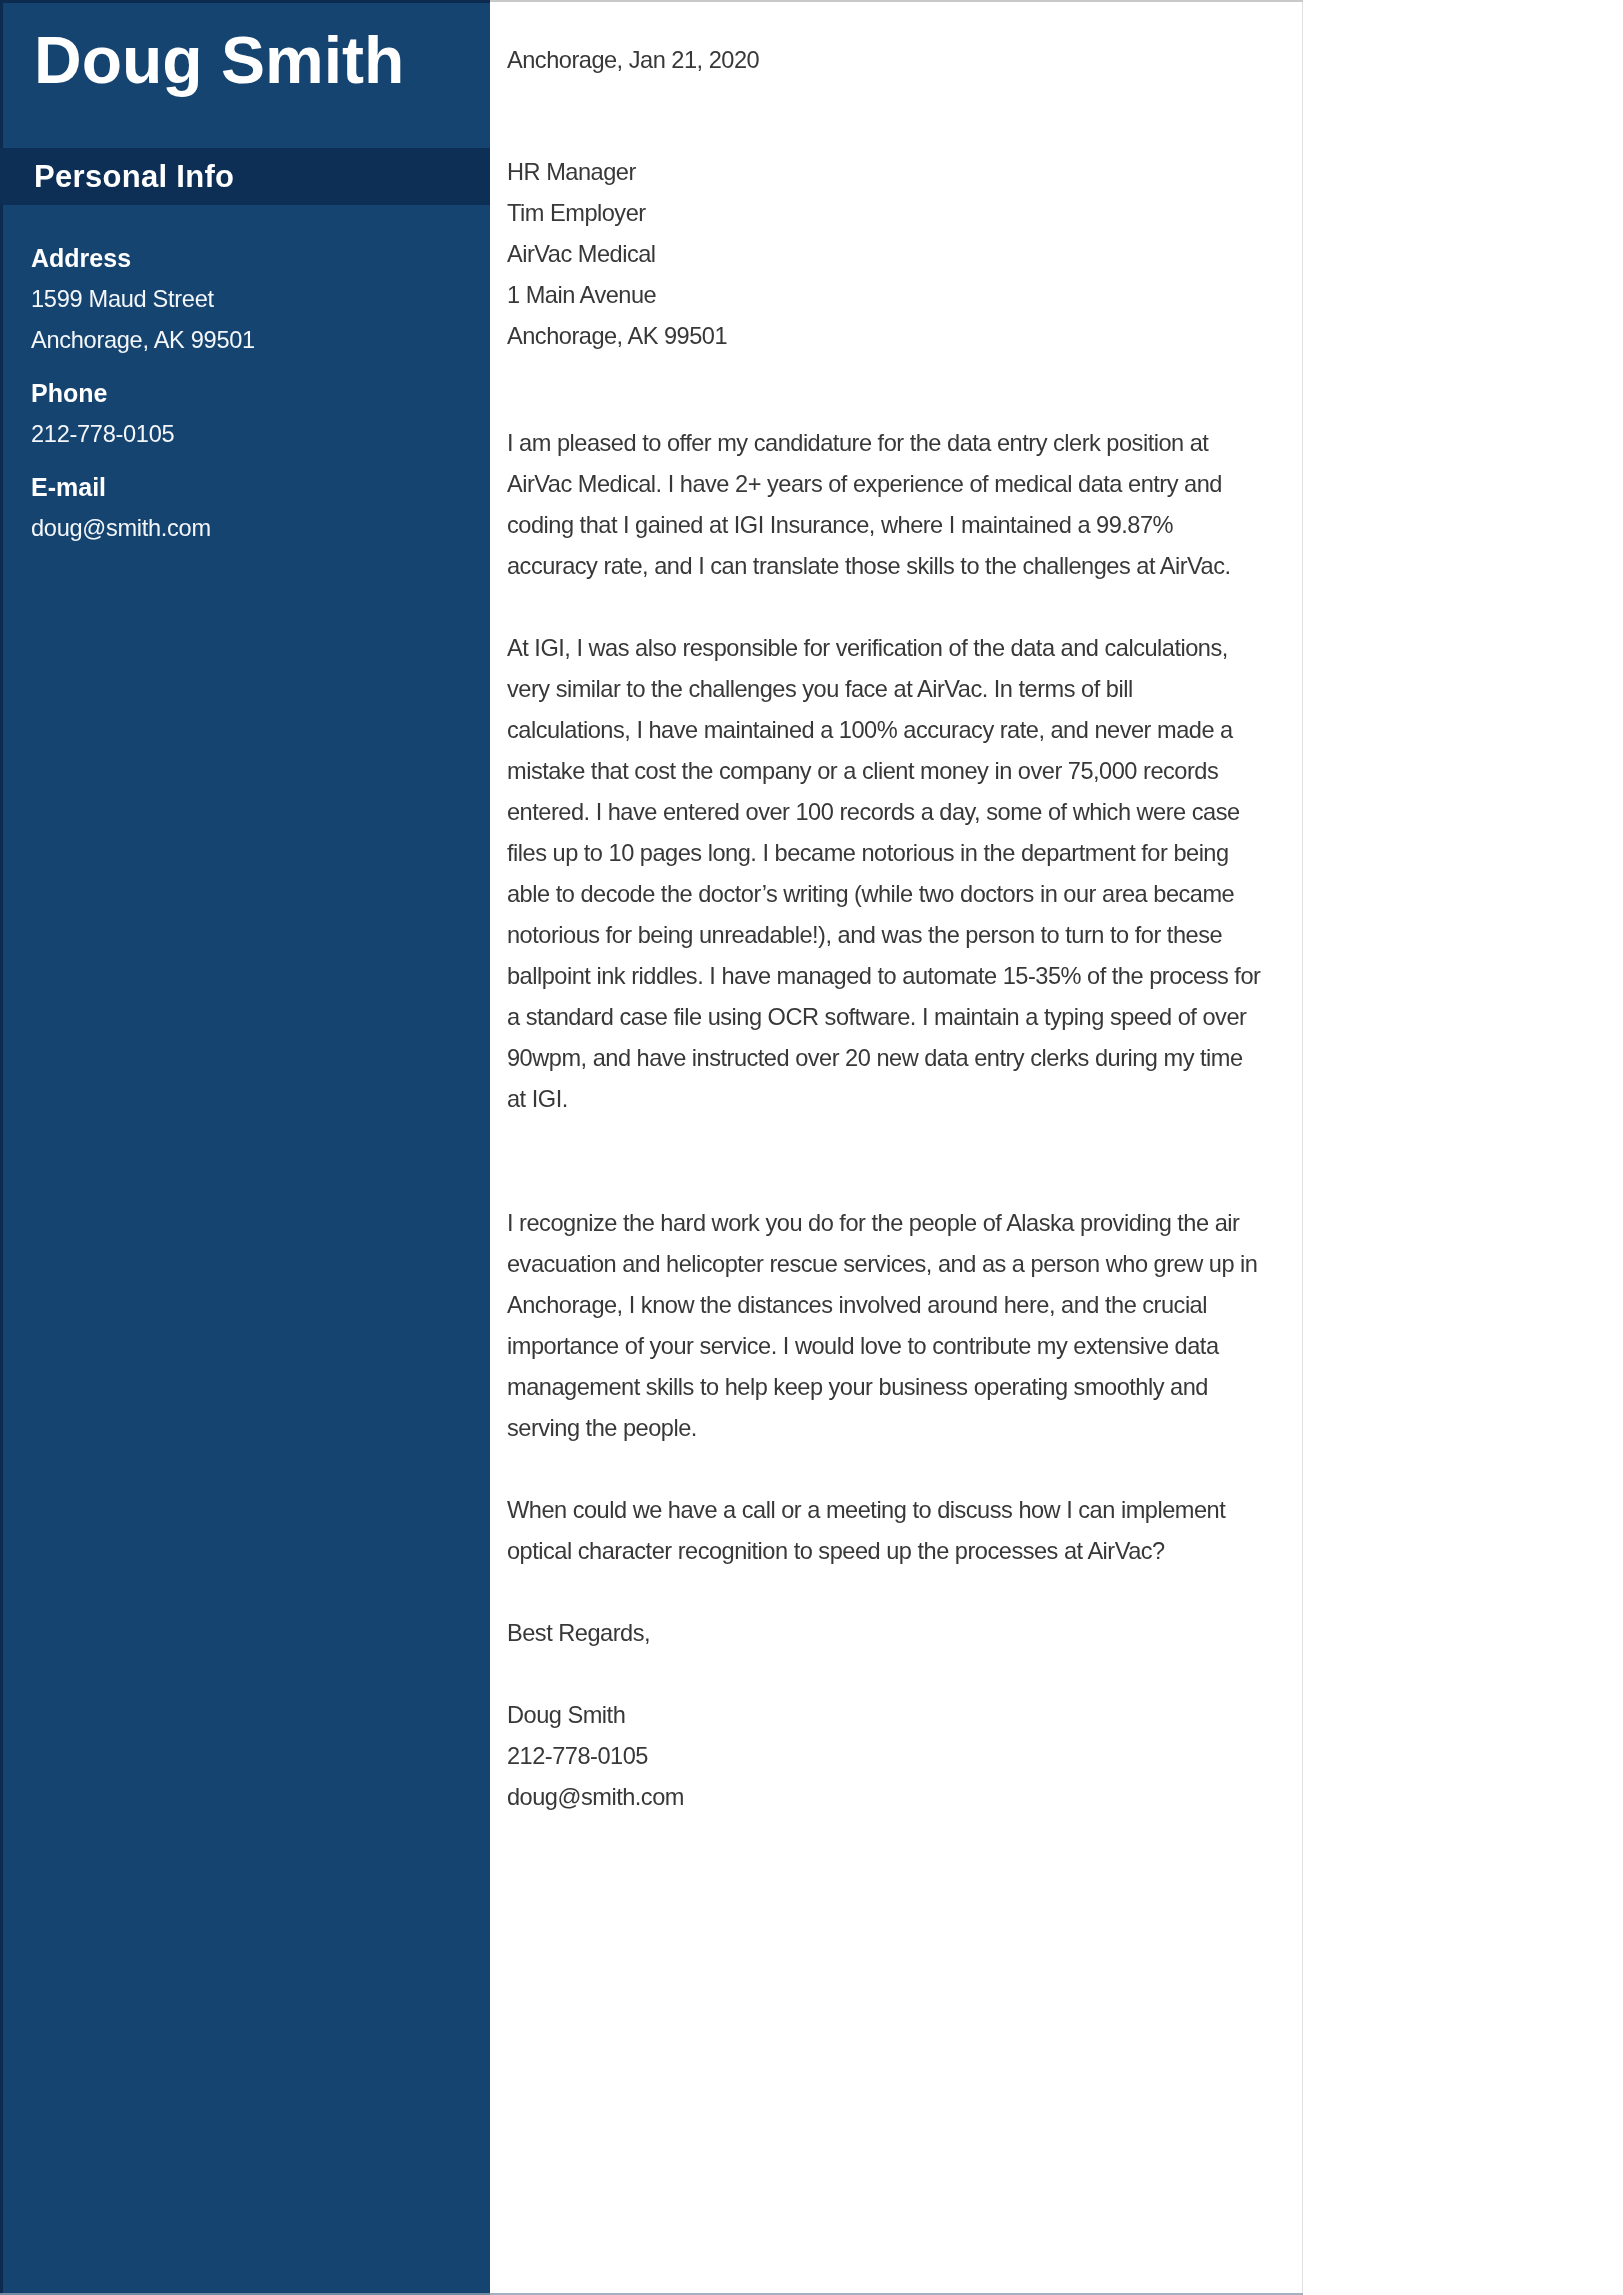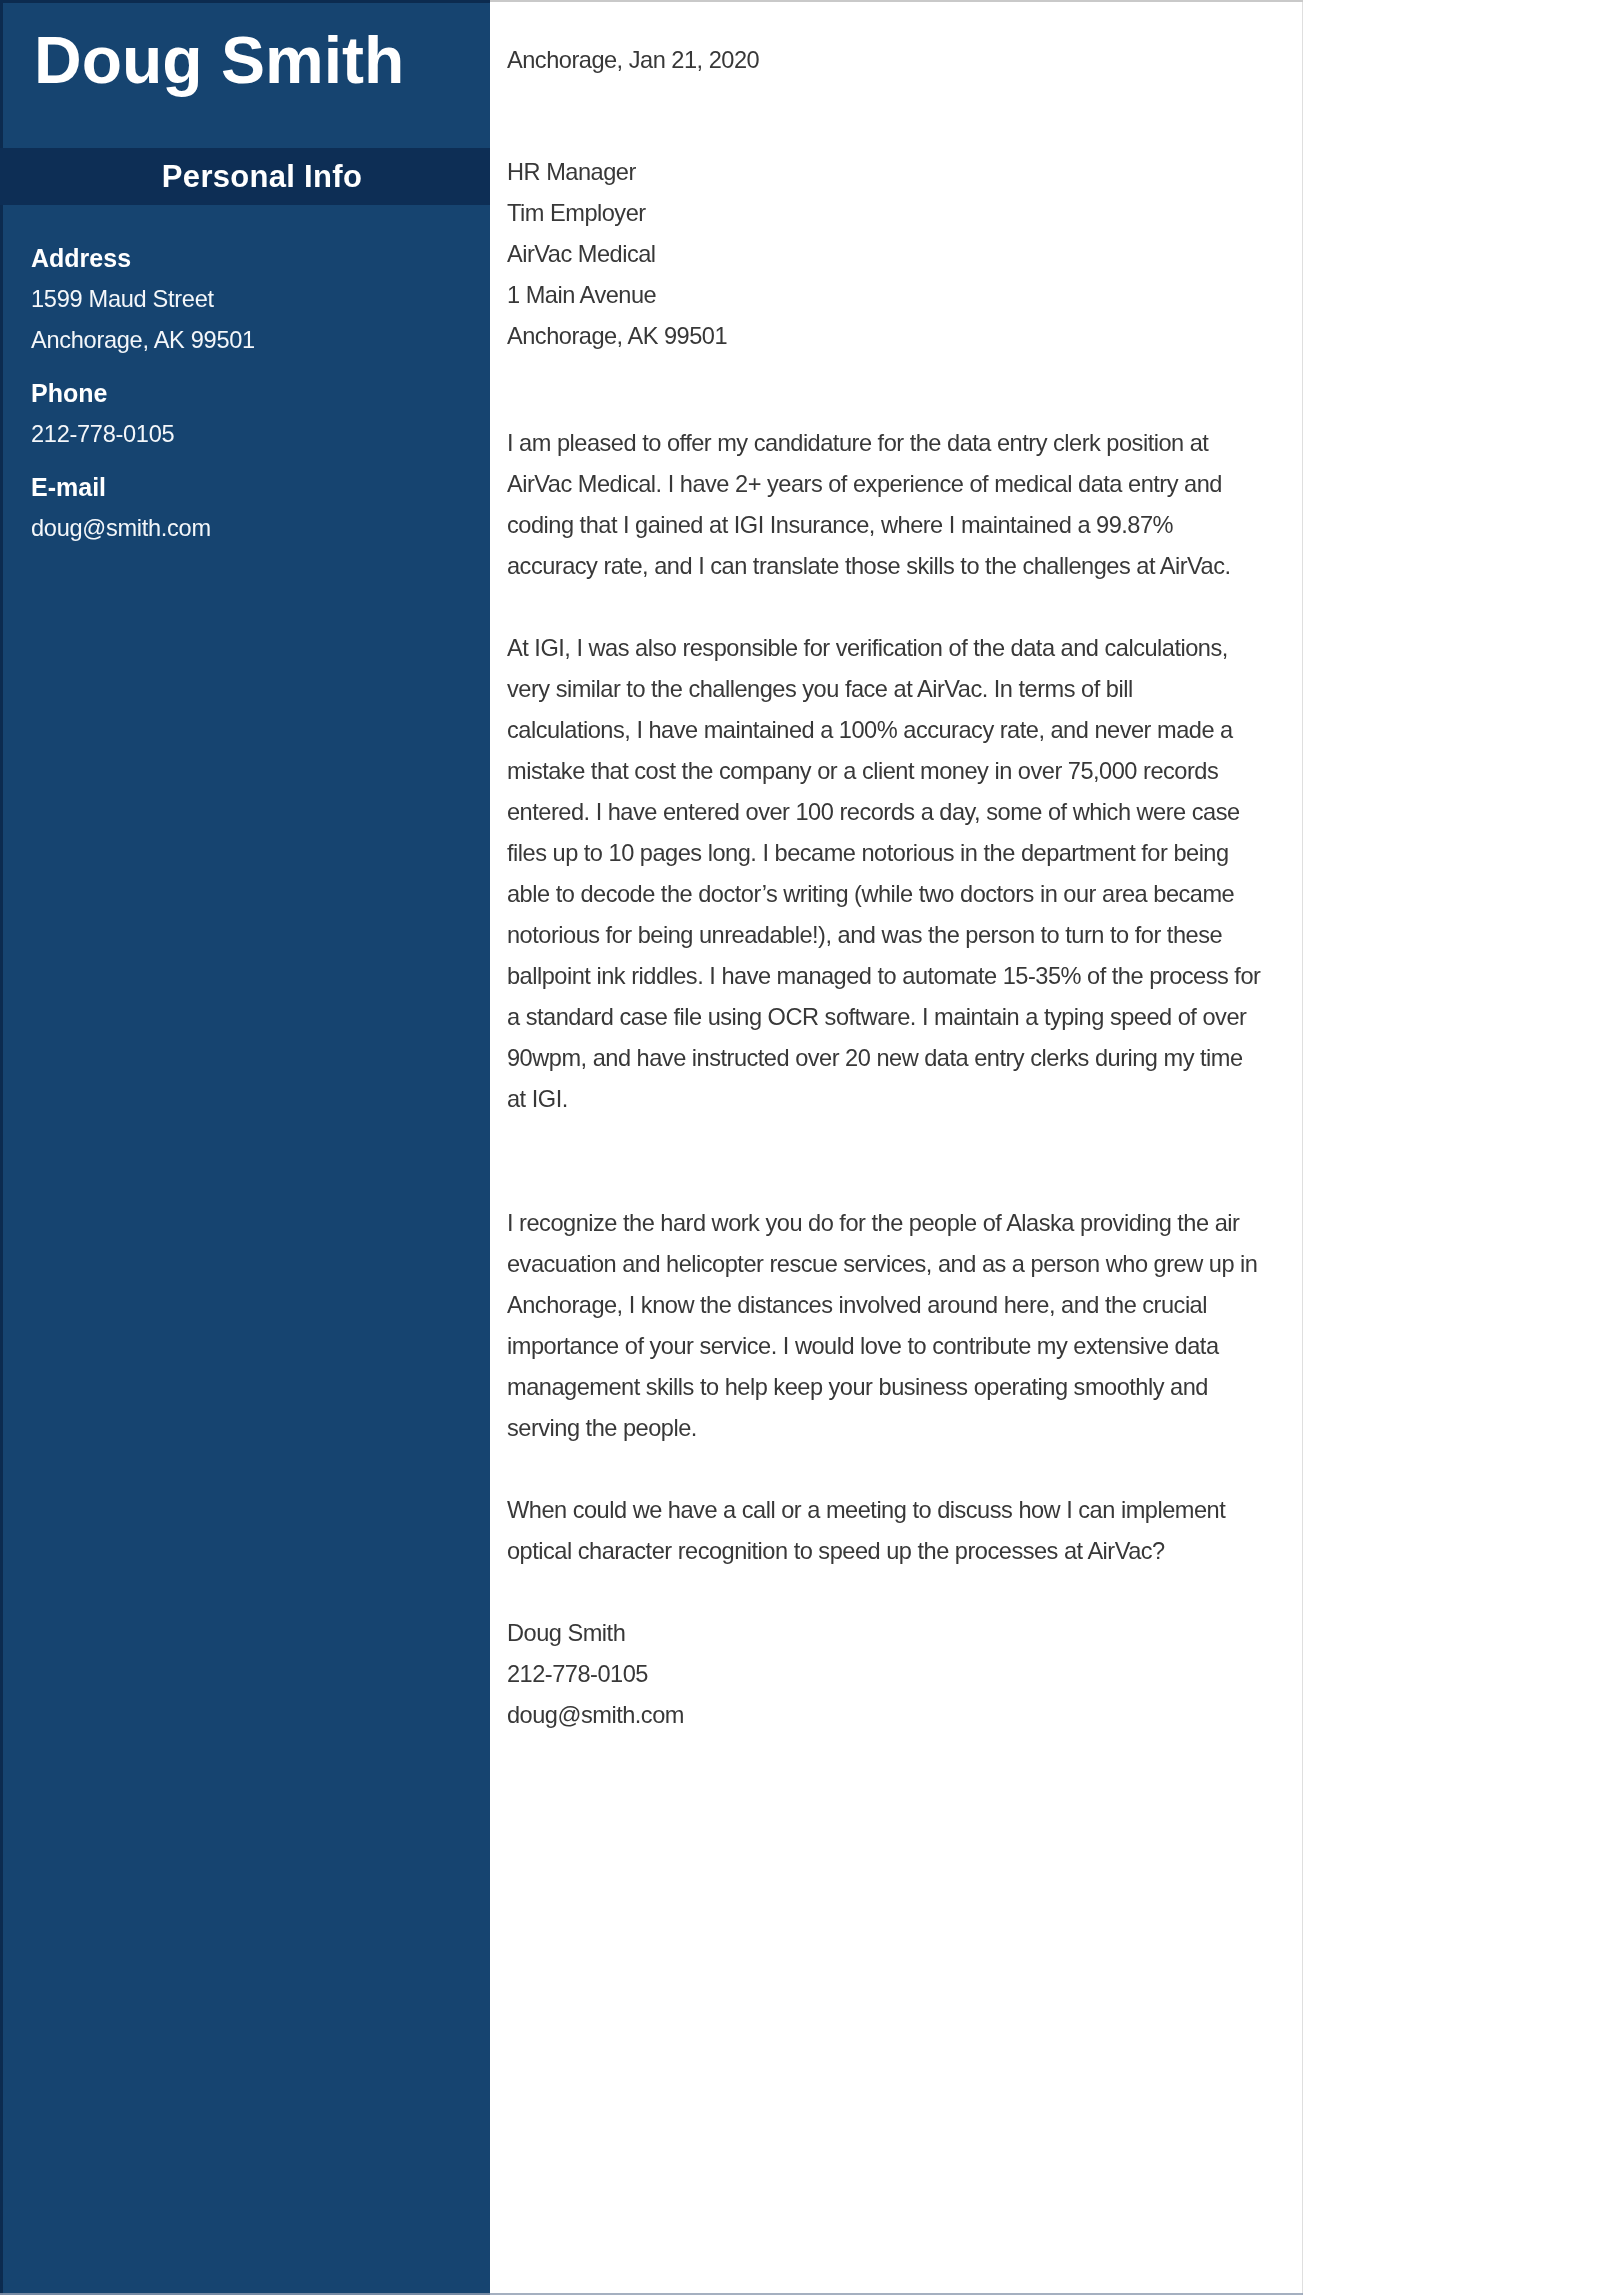--- a/index.html
+++ b/index.html
@@ -39,21 +39,20 @@
     font-size:66px;line-height:76px;font-weight:700;
     color:var(--label-white,#fff);
     letter-spacing:0;
     white-space:nowrap;
   }
   .band{
     margin-top:50px;height:57px;
     background:var(--band-navy,#0d2e55);
     display:flex;align-items:center;
     padding-left:34px;
-    justify-content:center;
   }
   .band span{
     font-size:31px;font-weight:700;color:var(--label-white,#fff);
     letter-spacing:0.3px;
   }
   .fields{margin-top:33px;padding-left:31px;padding-right:23.6px;}
   .field{margin-bottom:11.8px;}
   .flabel{
     font-size:25px;font-weight:700;line-height:41px;
     color:var(--label-white,#fff);
@@ -120,20 +119,21 @@
       <div>1 Main Avenue</div>
       <div>Anchorage, AK 99501</div>
     </div>
 
 
     <p class="para">I am pleased to offer my candidature for the data entry clerk position at AirVac Medical. I have 2+ years of experience of medical data entry and coding that I gained at IGI Insurance, where I maintained a 99.87% accuracy rate, and I can translate those skills to the challenges at AirVac.</p>
     <p class="para wide-gap">At IGI, I was also responsible for verification of the data and calculations, very similar to the challenges you face at AirVac. In terms of bill calculations, I have maintained a 100% accuracy rate, and never made a mistake that cost the company or a client money in over 75,000 records entered. I have entered over 100 records a day, some of which were case files up to 10 pages long. I became notorious in the department for being able to decode the doctor’s writing (while two doctors in our area became notorious for being unreadable!), and was the person to turn to for these ballpoint ink riddles. I have managed to automate 15-35% of the process for a standard case file using OCR software. I maintain a typing speed of over 90wpm, and have instructed over 20 new data entry clerks during my time at IGI.</p>
     <p class="para">I recognize the hard work you do for the people of Alaska providing the air evacuation and helicopter rescue services, and as a person who grew up in Anchorage, I know the distances involved around here, and the crucial importance of your service. I would love to contribute my extensive data management skills to help keep your business operating smoothly and serving the people.</p>
     <p class="para">When could we have a call or a meeting to discuss how I can implement optical character recognition to speed up the processes at AirVac?</p>
 
+    <p class="closing">Best Regards,</p>
 
     <div class="signature">
       <div>Doug Smith</div>
       <div>212-778-0105</div>
       <div>doug@smith.com</div>
     </div>
   </main>
 
   <div class="edge-top"></div>
   <div class="edge-right"></div>

